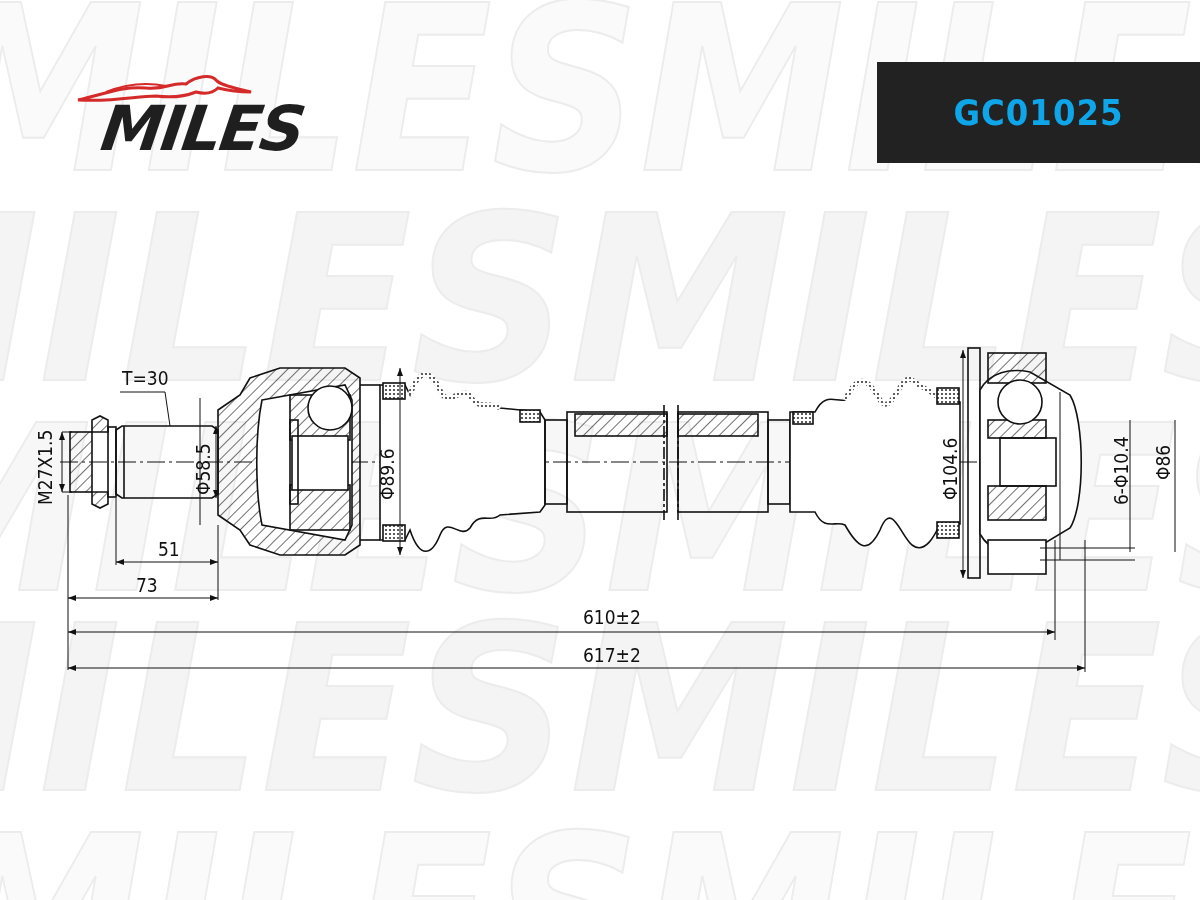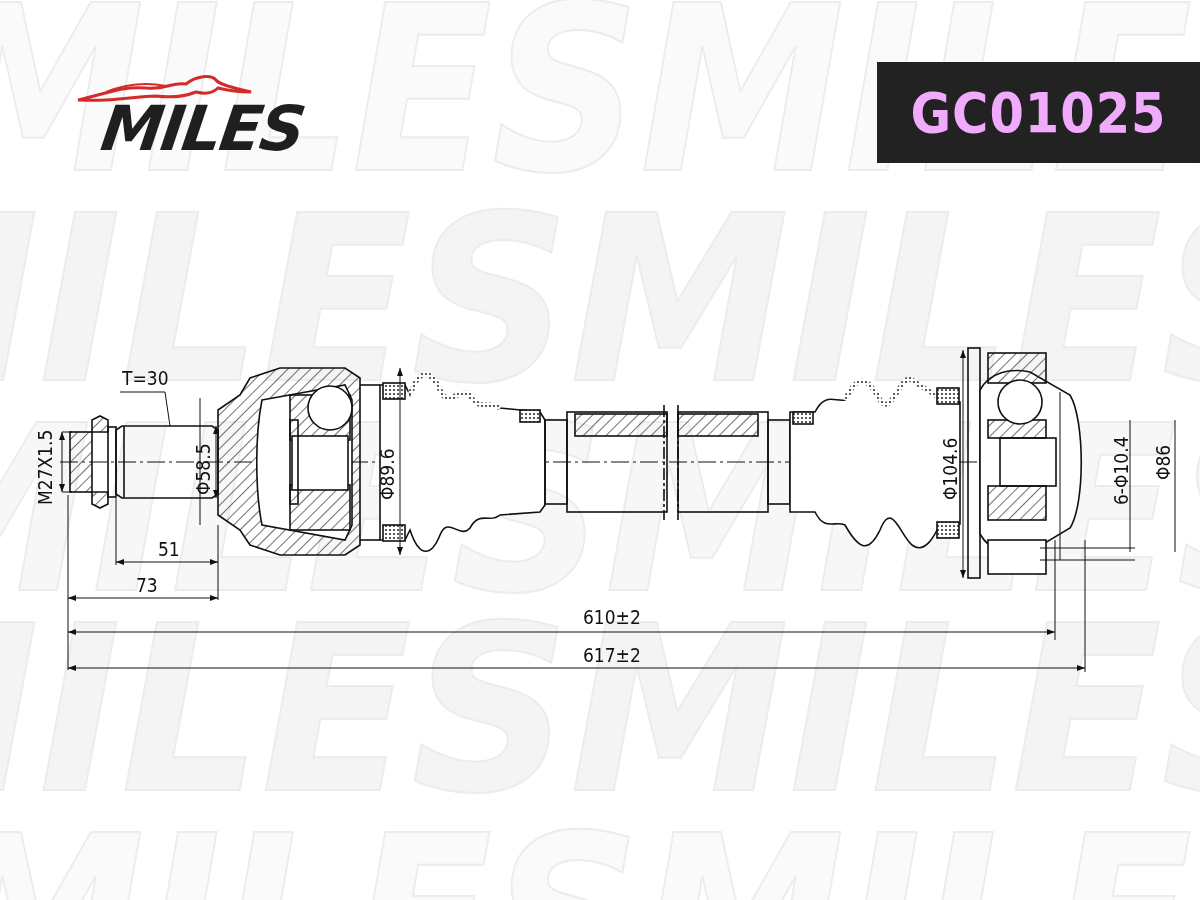--- a/index.html
+++ b/index.html
@@ -1,21 +1,21 @@
 <!DOCTYPE html>
 <html><head>
 <meta charset="utf-8">
 <style>
   html,body{margin:0;padding:0;background:#fff;}
   body{width:1200px;height:900px;position:relative;overflow:hidden;font-family:"Liberation Sans",sans-serif;}
   .wm{position:absolute;left:0;top:0;width:1200px;height:900px;}
   .logo{position:absolute;left:72px;top:72px;width:280px;height:90px;}
   .logo-text{position:absolute;left:30px;top:20px;font-family:"DejaVu Sans",sans-serif;font-weight:bold;font-style:italic;font-size:62px;letter-spacing:-2px;color:#1f1f1f;transform:skewX(-8deg);}
   .part-box{position:absolute;left:877px;top:62px;width:323px;height:101px;background:#222;display:flex;align-items:center;justify-content:center;}
-  .part-num{color:#f0abfc;font-family:"DejaVu Sans Condensed","DejaVu Sans",sans-serif;font-weight:bold;font-size:55px;letter-spacing:1px;}
+  .part-num{color:#0ea5e9;font-family:"DejaVu Sans Condensed","DejaVu Sans",sans-serif;font-weight:bold;font-size:36px;letter-spacing:1px;}
   svg.drawing{position:absolute;left:0;top:0;}
   .dim{font-family:"DejaVu Sans Condensed","DejaVu Sans",sans-serif;font-size:19px;fill:#111;}
 </style>
 </head>
 <body>
 
 <svg class="wm" viewBox="0 0 1200 900" width="1200" height="900">
   <g fill="#f4f4f4" stroke="#ececec" stroke-width="2" font-family="DejaVu Sans, sans-serif" font-weight="bold" font-style="italic">
     <text x="-60" y="170" font-size="230" fill="#fafafa" textLength="1400" lengthAdjust="spacingAndGlyphs">MILESMILES</text>
     <text x="-180" y="380" font-size="230" textLength="1500" lengthAdjust="spacingAndGlyphs">MILESMILES</text>

